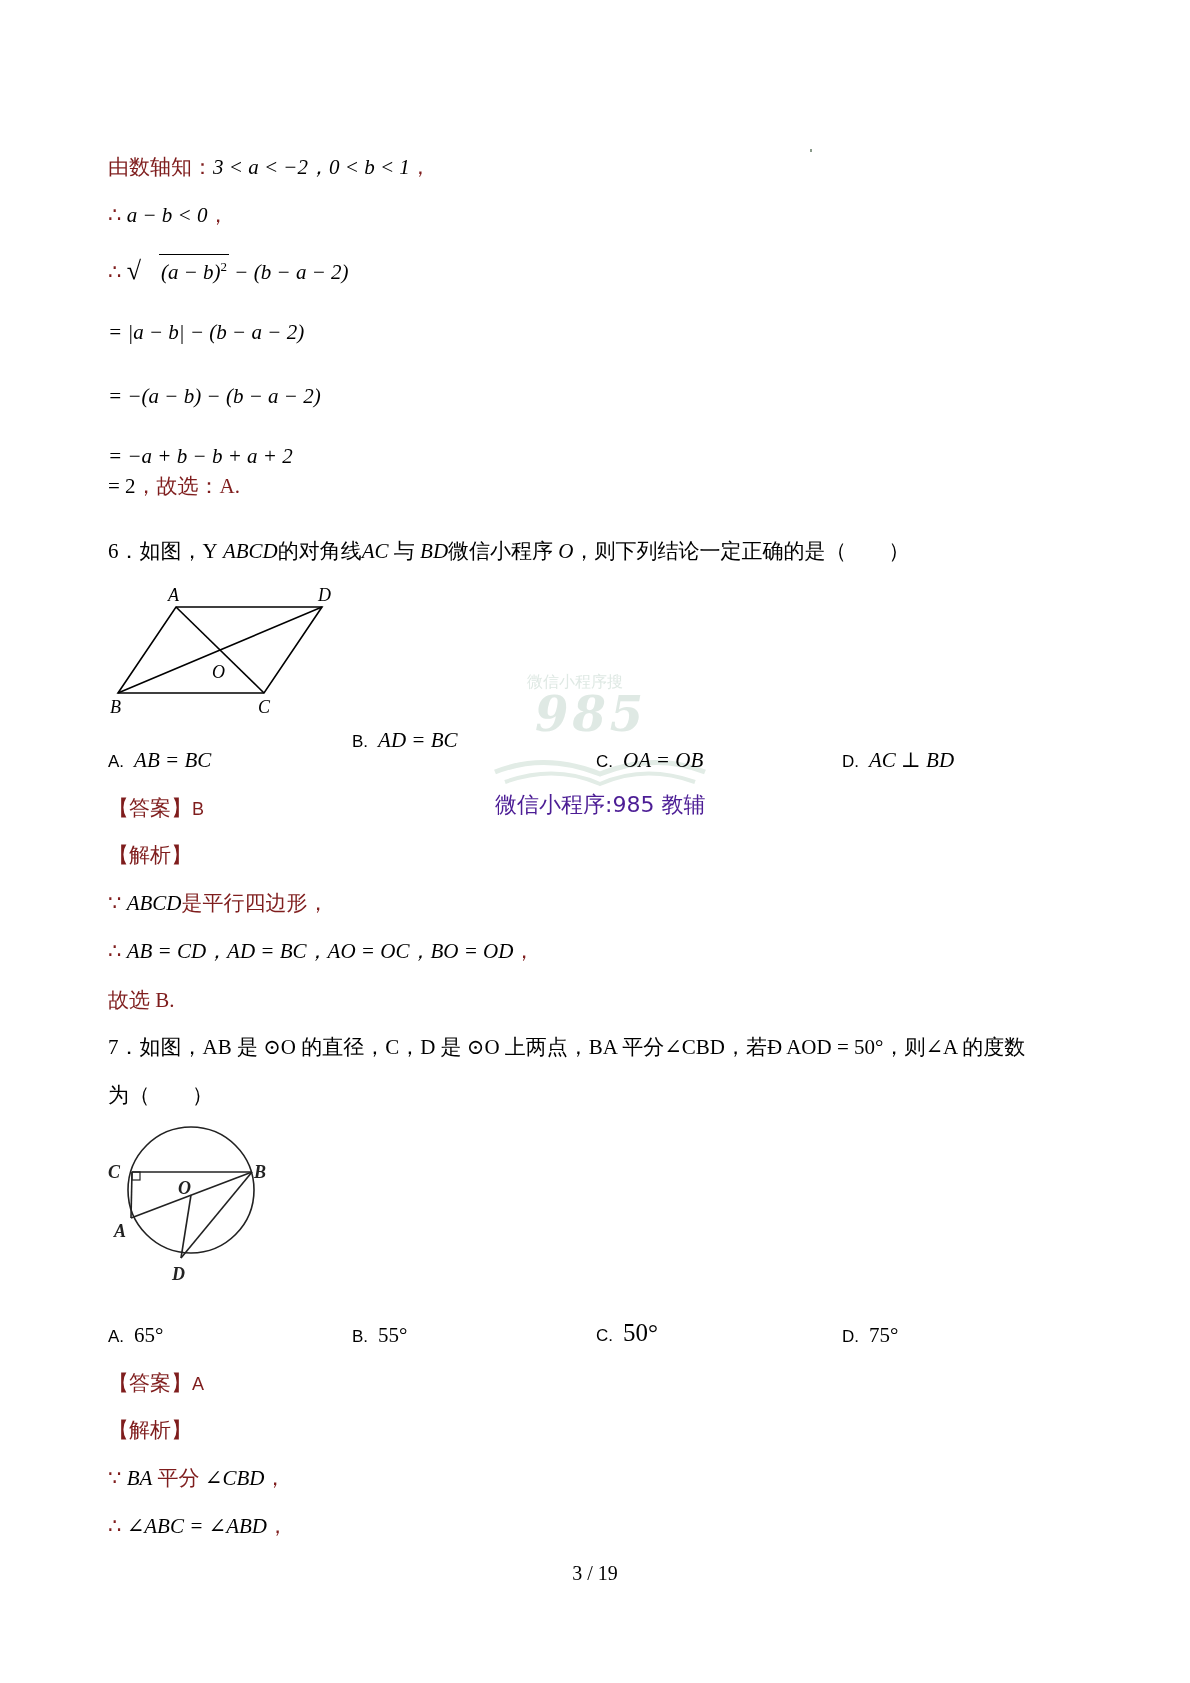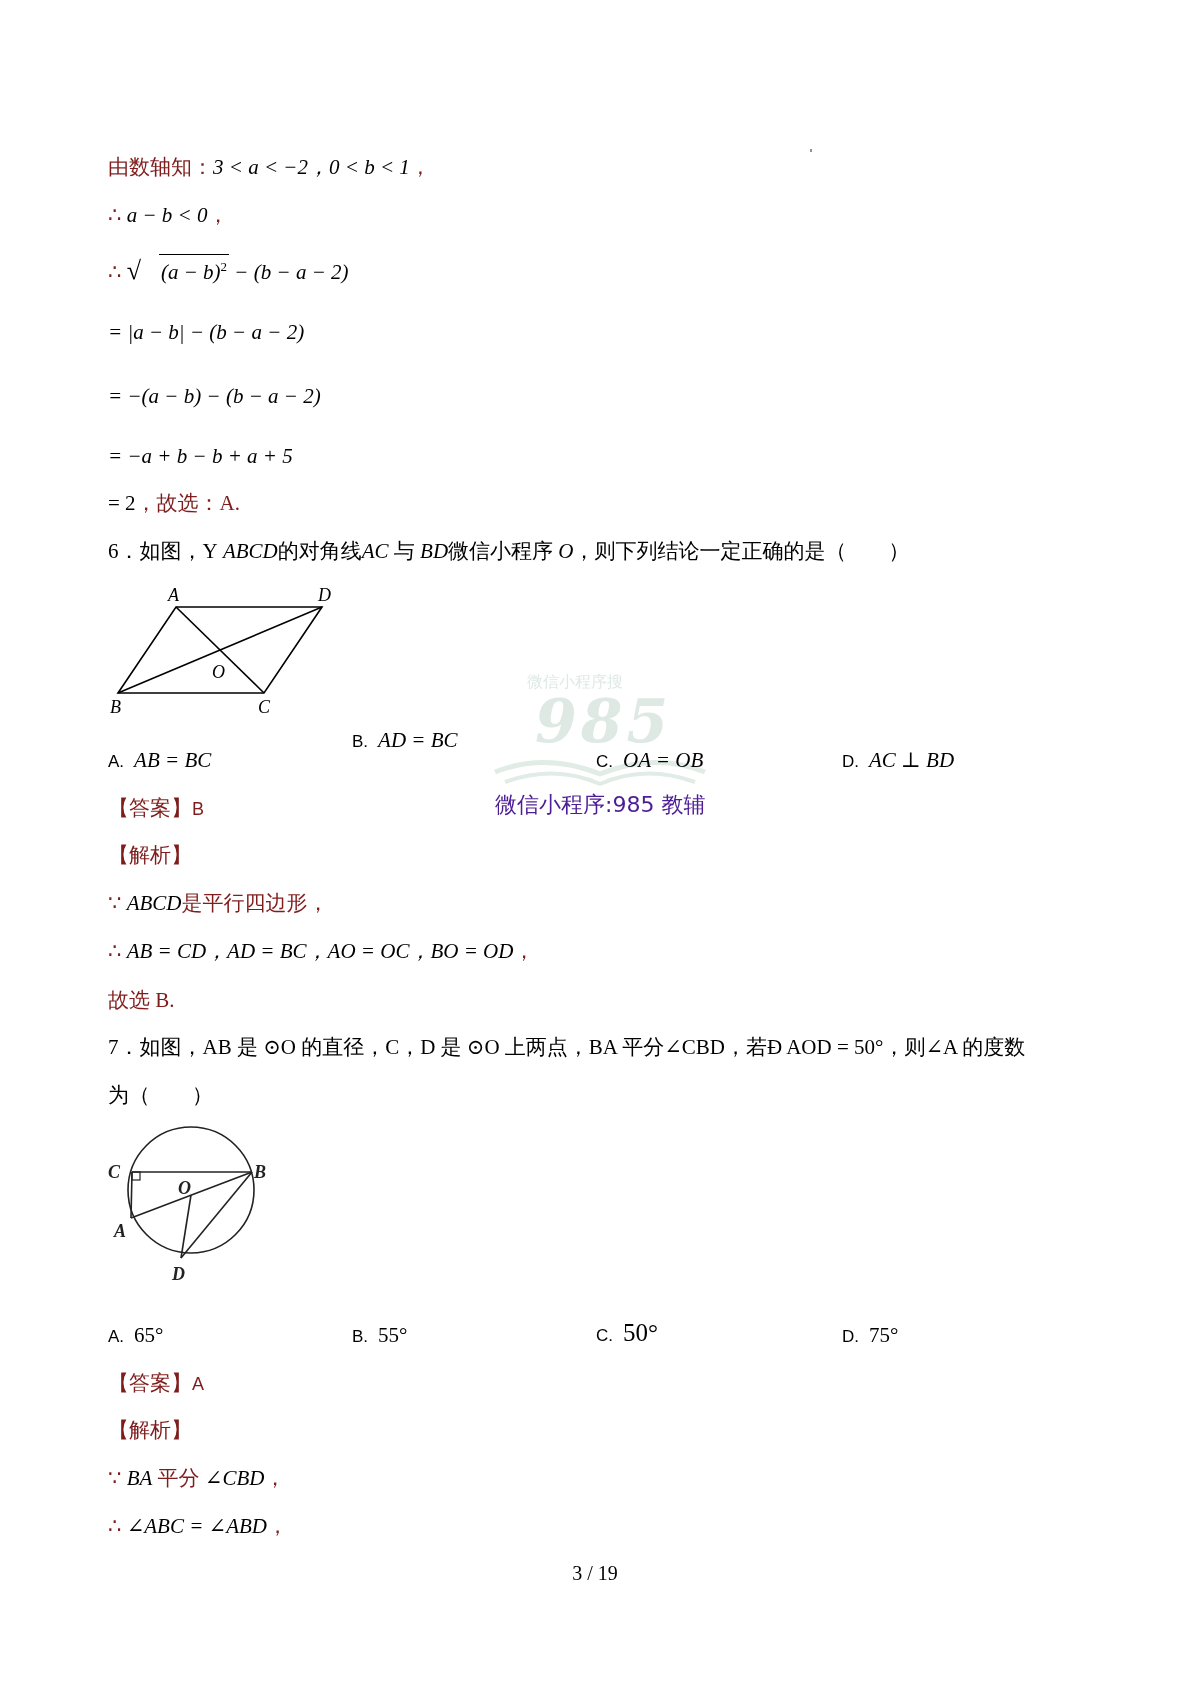--- a/index.html
+++ b/index.html
@@ -9,21 +9,21 @@
   .red{color:#7f1d1d;}
   .m{font-style:italic;font-family:"Liberation Serif","DejaVu Serif",serif;}
   .n{font-style:normal;}
   .sans{font-family:"Liberation Sans","DejaVu Sans",sans-serif;font-size:18px;}
   .opt{position:absolute;font-size:21px;line-height:28px;white-space:nowrap;text-align:right;}
   .opt .lbl{font-family:"Liberation Sans","DejaVu Sans",sans-serif;font-size:17px;margin-right:10px;}
   .figure{position:absolute;}
   .pageno{position:absolute;left:0;width:1190px;text-align:center;top:1562px;font-size:20px;}
   .wm{position:absolute;left:485px;top:672px;width:230px;height:150px;color:#dfe9e4;pointer-events:none;}
   .wm .t1{position:absolute;left:42px;top:0;font-size:16px;font-family:Liberation Mono, monospace;}
-  .wm .big{position:absolute;left:50px;top:14px;font-size:60px;font-weight:bold;font-style:italic;font-family:"DejaVu Serif",serif;letter-spacing:4px;}
+  .wm .big{position:absolute;left:50px;top:14px;font-size:48px;font-weight:bold;font-style:italic;font-family:"DejaVu Serif",serif;letter-spacing:4px;}
   .wm .t3{position:absolute;left:10px;top:118px;font-size:22px;font-family:"DejaVu Sans",sans-serif;color:#4c1d95;}
   .dot{position:absolute;left:810px;top:149px;width:2px;height:3px;background:#8a9a8a;}
   .sqrt{display:inline-block;border-top:1.5px solid #000;padding:0 2px;margin-left:18px;line-height:24px;}
   .rad{font-size:26px;font-style:normal;}
   sup{font-size:13px;}
 </style>
 </head>
 <body>
 
 <div class="dot"></div>
@@ -50,23 +50,23 @@
   <span class="rad">√</span><span class="sqrt m"><span>(a − b)</span><sup class="n">2</sup></span>
   <span class="m">− (b − a − 2)</span>
 </div>
 <div class="line" style="top:318px">
   <span class="m">= |a − b| − (b − a − 2)</span>
 </div>
 <div class="line" style="top:382px">
   <span class="m">= −(a − b) − (b − a − 2)</span>
 </div>
 <div class="line" style="top:442px">
-  <span class="m">= −a + b − b + a + 5</span>
+  <span class="m">= −a + b − b + a + 2</span>
 </div>
-<div class="line" style="top:489px">
+<div class="line" style="top:472px">
   <span class="n">= 2</span><span class="red">，</span><span class="red">故选：A.</span>
 </div>
 
 <div class="line" style="top:537px">
   <span>6．</span><span>如图，</span><span>Y</span>&nbsp;<span class="m">ABCD</span><span>的对角线</span><span class="m">AC</span> <span>与</span> <span class="m">BD</span><span>微信小程序</span> <span class="m">O</span><span>，则下列结论一定正确的是（　　）</span>
 </div>
 
 <svg class="figure" style="left:100px;top:585px" width="260" height="140">
   <g stroke="#000" stroke-width="1.6" fill="none">
     <polygon points="76,22 222,22 164,108 18,108"></polygon>

